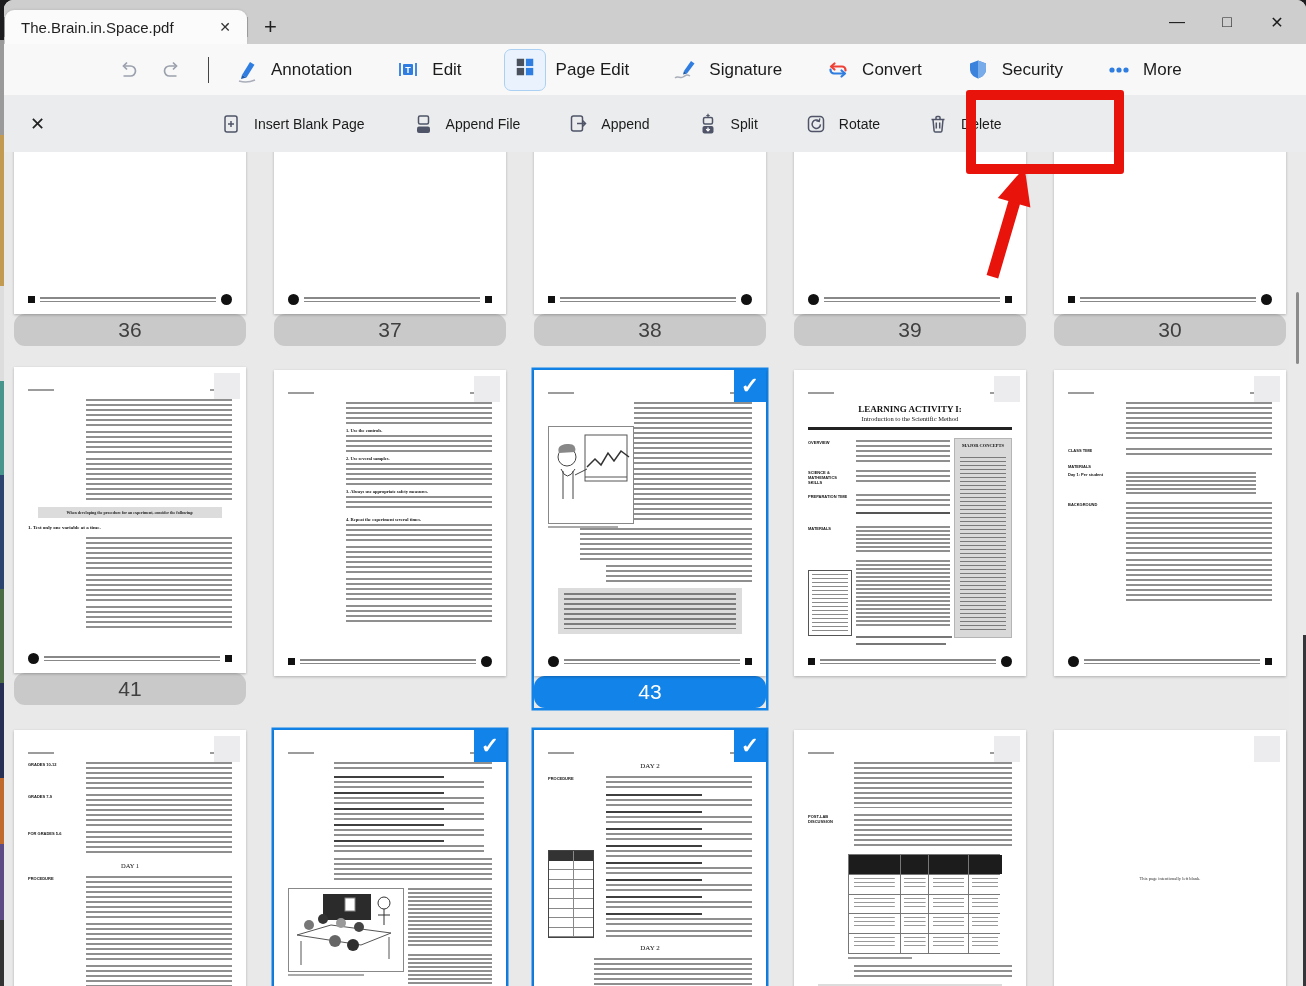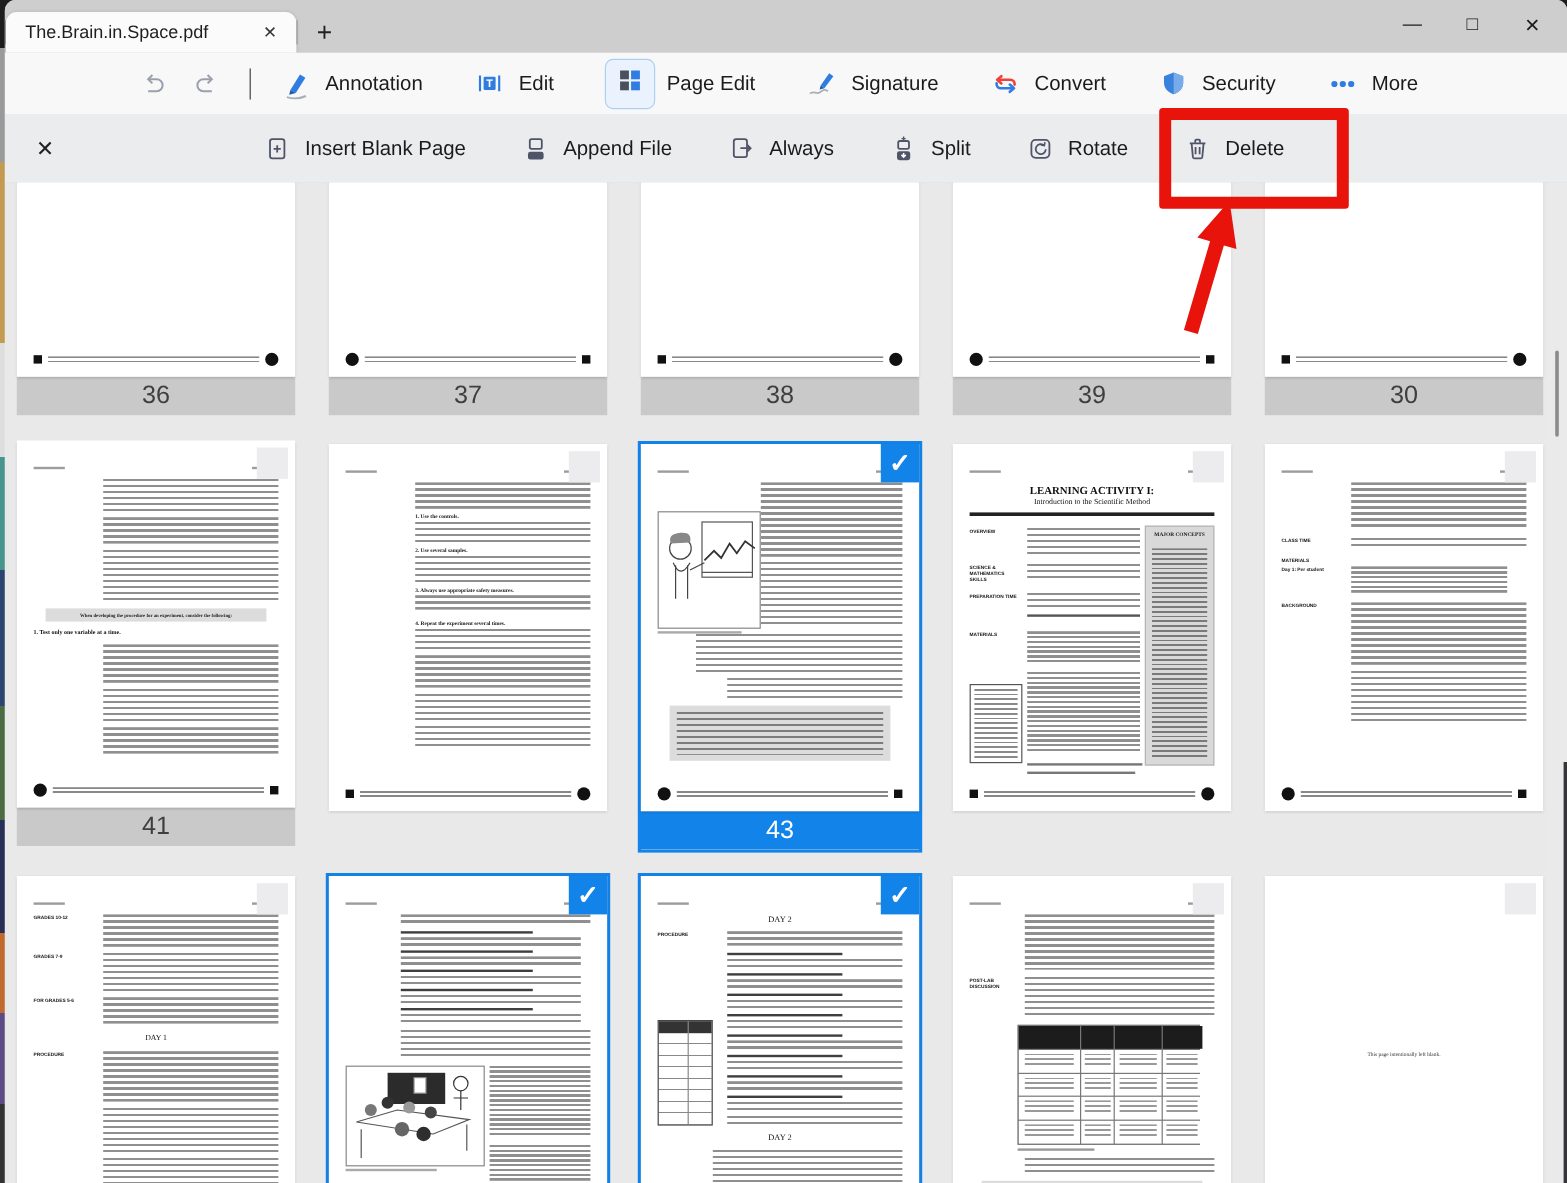--- a/index.html
+++ b/index.html
@@ -31,29 +31,29 @@
   .histbtn:first-child{margin-left:112px;}
   .vsep2{width:1px;height:26px;background:#444;margin:0 24px 0 4px;}
   .tbi{display:flex;align-items:center;margin-right:42px;font-size:17px;color:#1b1b1b;}
   .ticon{width:28px;height:28px;display:flex;align-items:center;justify-content:center;margin-right:10px;}
   .pe-box{width:40px;height:40px;display:flex;align-items:center;justify-content:center;
     background:#eaf3fd;border:1px solid #abd0f2;border-radius:7px;margin-right:10px;}
   
   .editbar{position:absolute;left:0;top:95px;right:0;height:57px;background:#ebeced;
     display:flex;align-items:center;border-bottom:1px solid #d9d9d9;}
   .ebx{font-size:18px;color:#222;margin-left:26px;margin-right:172px;}
-  .ebi{display:flex;align-items:center;margin-right:44px;font-size:17px;color:#1b1b1b;}
+  .ebi{display:flex;align-items:center;margin-right:44px;font-size:14px;color:#1b1b1b;}
   .ebi .ticon{margin-right:9px;}
   
   .content{position:absolute;left:0;top:152px;right:17px;bottom:0;overflow:hidden;background:#e9e9e9;}
   .thumb{position:absolute;width:232px;}
   .pg{position:relative;height:306px;background:#fff;overflow:hidden;
     box-shadow:0 1px 2.5px rgba(0,0,0,.25);}
   .nb{height:32px;background:#c9c9c9;display:flex;align-items:center;justify-content:center;
-    font-size:21px;color:#3f3f3f;}
+    font-size:21px;color:#3f3f3f;border-radius:11px;}
   .thumb.sel{box-shadow:0 0 0 2.5px var(--sel,#1283e9);}
   .thumb.sel .nb{background:var(--sel,#1283e9);color:#fff;}
   .ck{position:absolute;width:26px;height:26px;top:6px;right:6px;background:#ececee;}
   .thumb.sel .ck{width:32px;height:32px;top:0;right:0;background:var(--sel,#1283e9);color:#fff;
     display:flex;align-items:center;justify-content:center;font-size:22px;font-weight:bold;}
   .hdr{display:flex;justify-content:space-between;}
   .hdr i{display:block;height:2px;background:#9c9c9c;}
   .ftr{display:flex;align-items:center;gap:5px;}
   .ftr .c{width:11px;height:11px;border-radius:50%;background:#111;flex:none;}
   .ftr .s{width:7px;height:7px;background:#111;flex:none;}
@@ -222,21 +222,21 @@
       <span>Append File</span>
     </div>
 
     <div class="ebi">
       <span class="ticon">
         <svg width="22" height="22" viewBox="0 0 22 22" fill="none" stroke="#4f5468" stroke-width="1.5">
           <rect x="4.5" y="3" width="11" height="15" rx="2"></rect>
           <path d="M10 10.5 h8.5 m-3 -3 l3 3 l-3 3"></path>
           </svg>
       </span>
-      <span>Always</span>
+      <span>Append</span>
     </div>
 
     <div class="ebi">
       <span class="ticon">
         <svg width="22" height="22" viewBox="0 0 22 22" fill="none" stroke="#4f5468" stroke-width="1.5">
           <path d="M11 .8 v3.4 M9.3 2.5 h3.4" stroke-width="1.2"></path>
           <rect x="6.5" y="4.5" width="9" height="6.5" rx="1.5"></rect>
           <rect x="5.5" y="13" width="11" height="7.5" rx="2" fill="#4f5468" stroke="none"></rect>
           <path d="M11 14.5 v3.2 m-1.8 -1.6 l1.8 1.8 l1.8 -1.8" stroke="#fff" stroke-width="1.3"></path>
           </svg>

